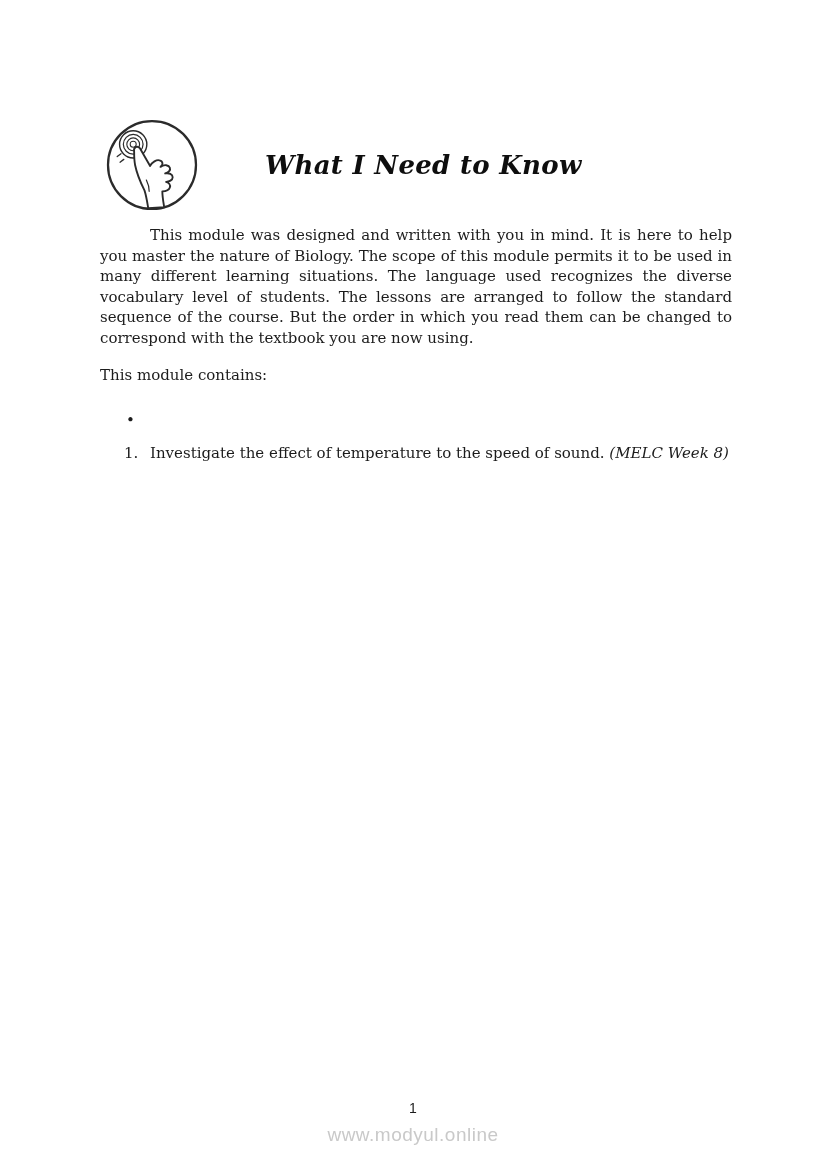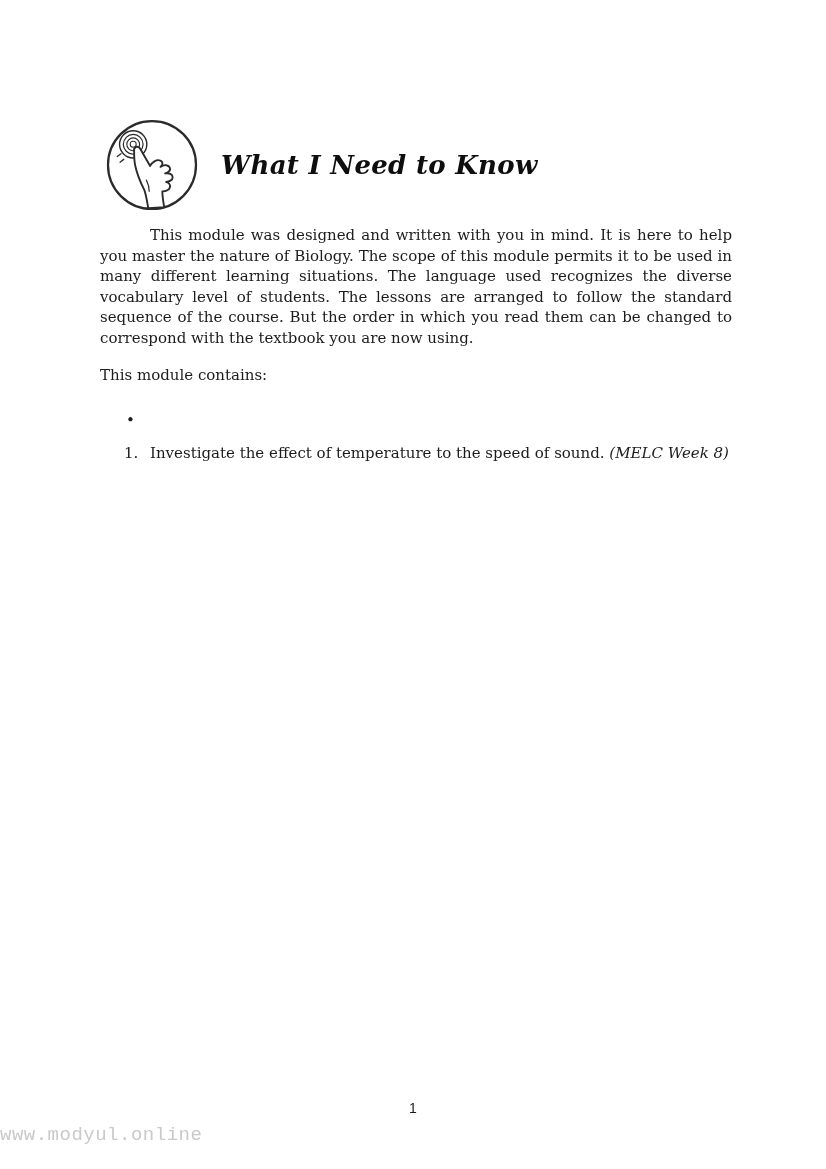--- a/index.html
+++ b/index.html
@@ -13,20 +13,21 @@
     overflow: hidden;
   }
 
   
   .header {
     position: absolute;
     left: 105px;
     top: 118px;
     display: flex;
     align-items: center;
+    gap: 44px;
   }
   .icon-wrap { width: 94px; height: 94px; flex: 0 0 auto; }
   .title {
     margin: 0 0 0 22px;
     font-family: "DejaVu Serif", serif;
     font-size: 26px;
     font-weight: bold;
     font-style: italic;
     letter-spacing: 0.3px;
     color: #0e0e0e;
@@ -87,22 +88,22 @@
     text-align: center;
     font-family: "Liberation Sans", sans-serif;
     font-size: 14px;
     color: #1c1c1c;
   }
   .watermark {
     position: absolute;
     left: 0;
     top: 1124px;
     width: 100%;
-    text-align: left;
-    font-family: Liberation Mono, monospace;
+    text-align: center;
+    font-family: Liberation Sans, sans-serif;
     font-size: 19px;
     letter-spacing: 0.5px;
     color: #c9c9c9;
   }
 </style>
 </head>
 <body>
 
 <div class="page">
 

